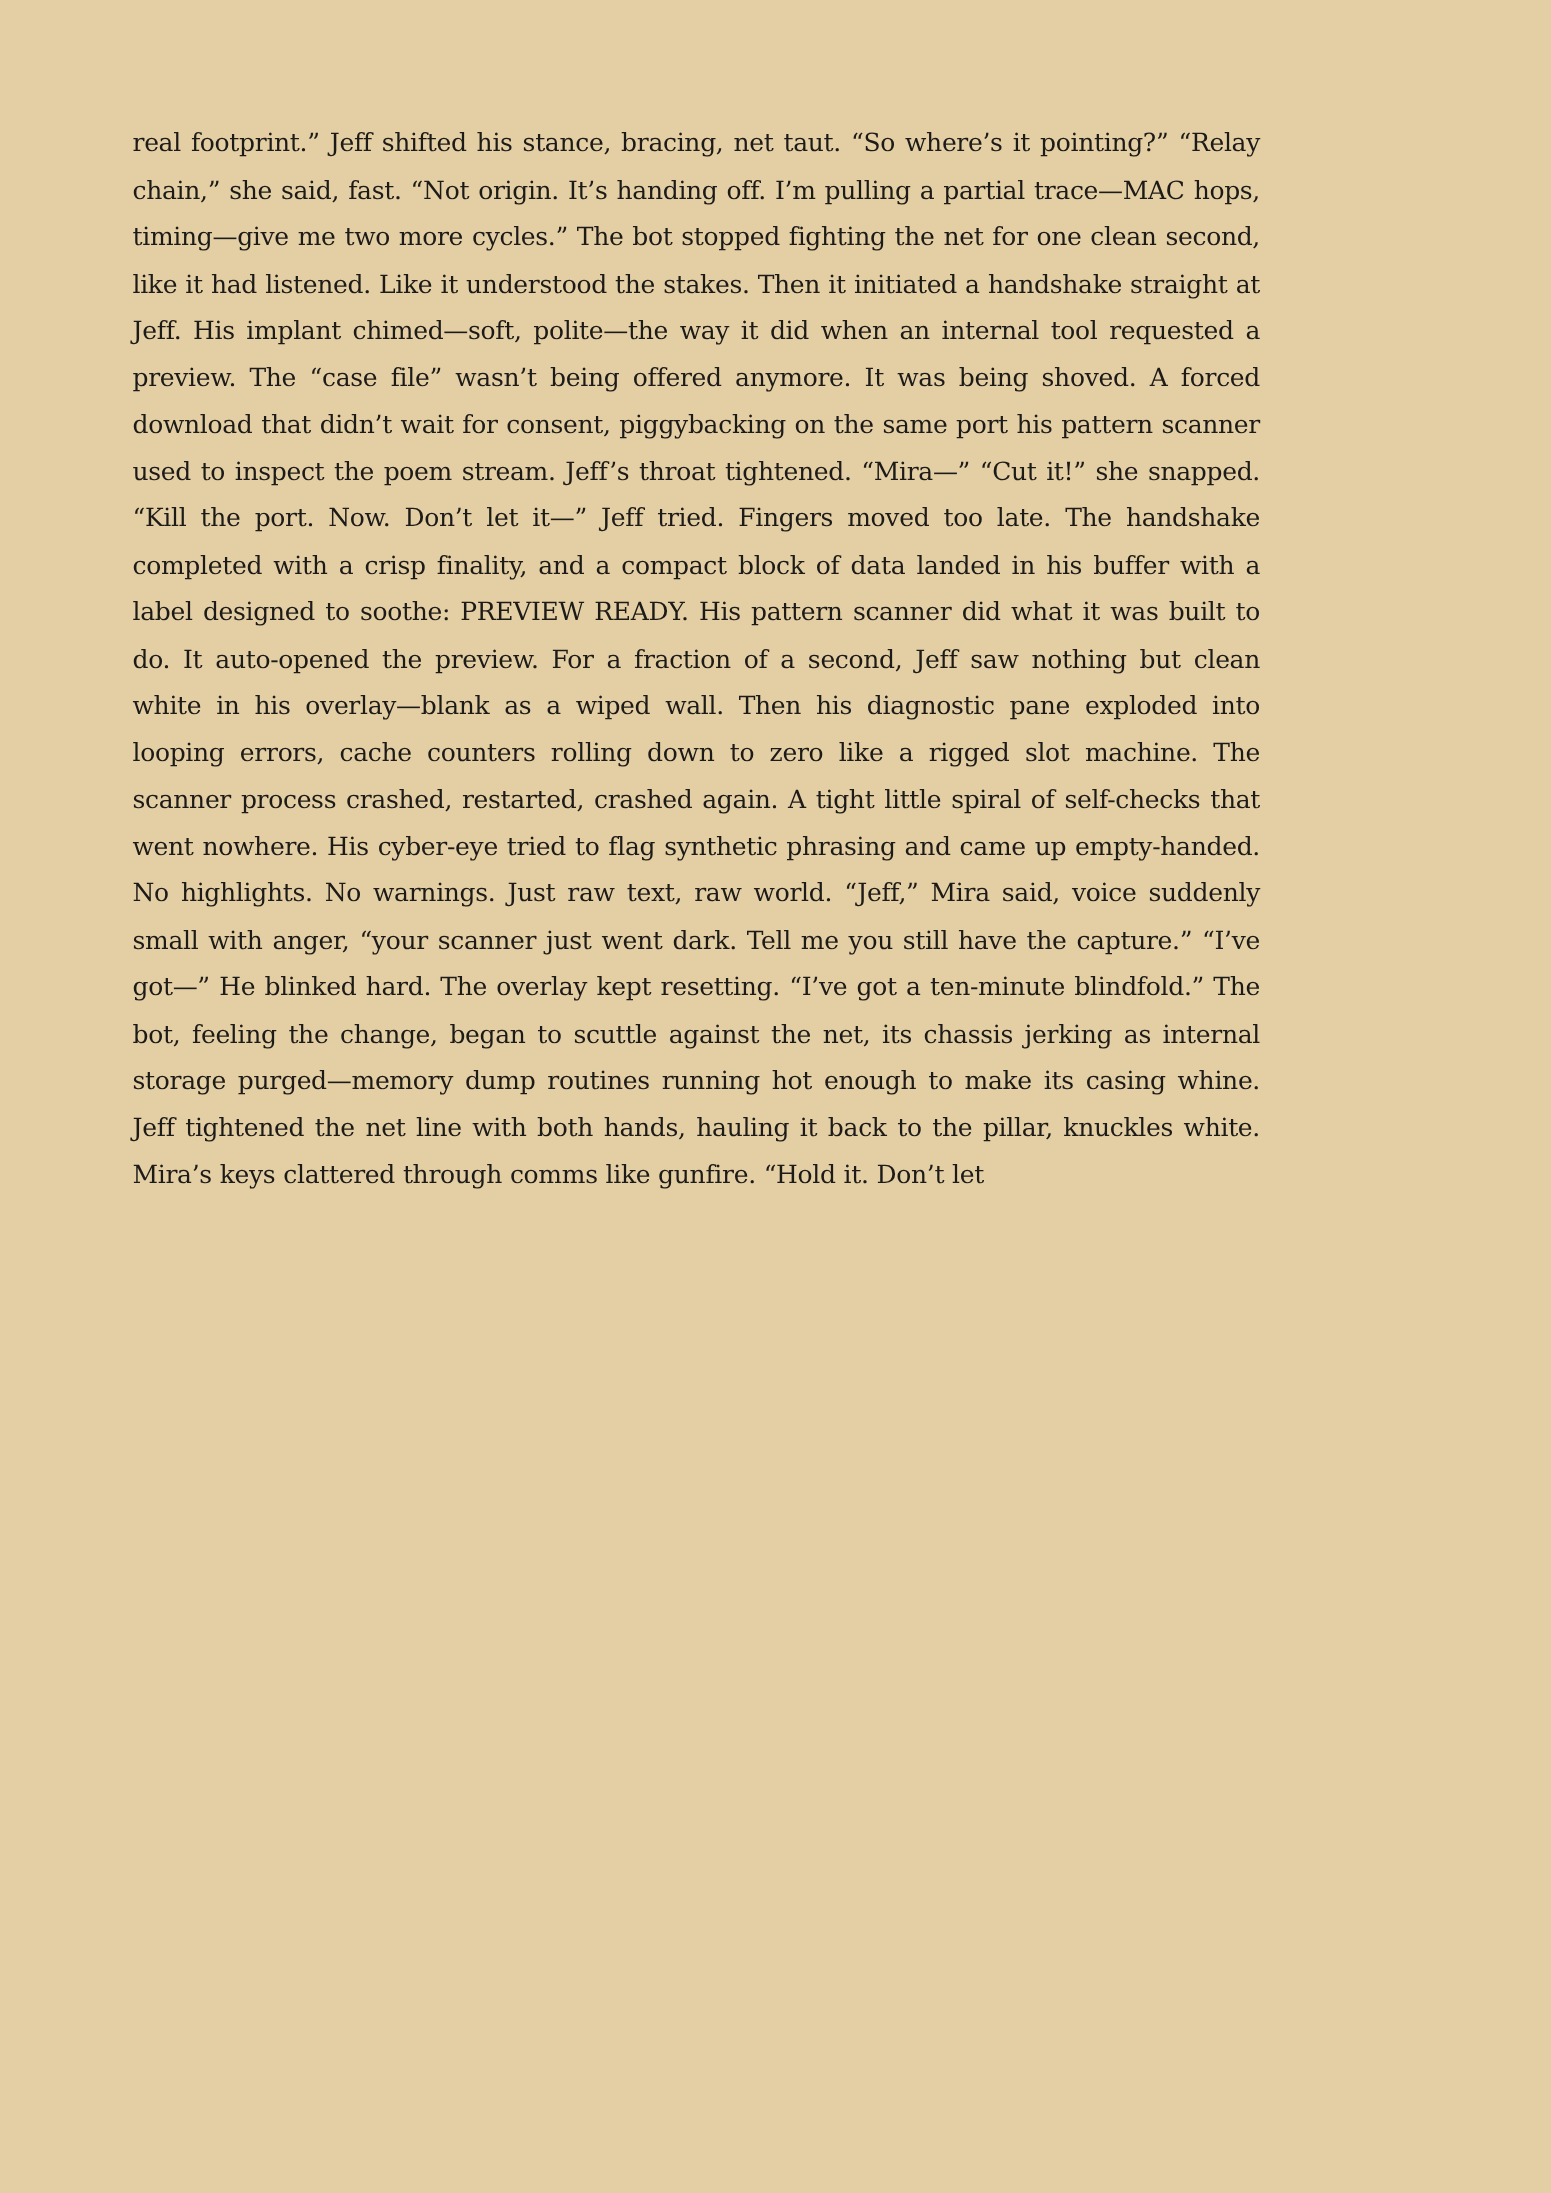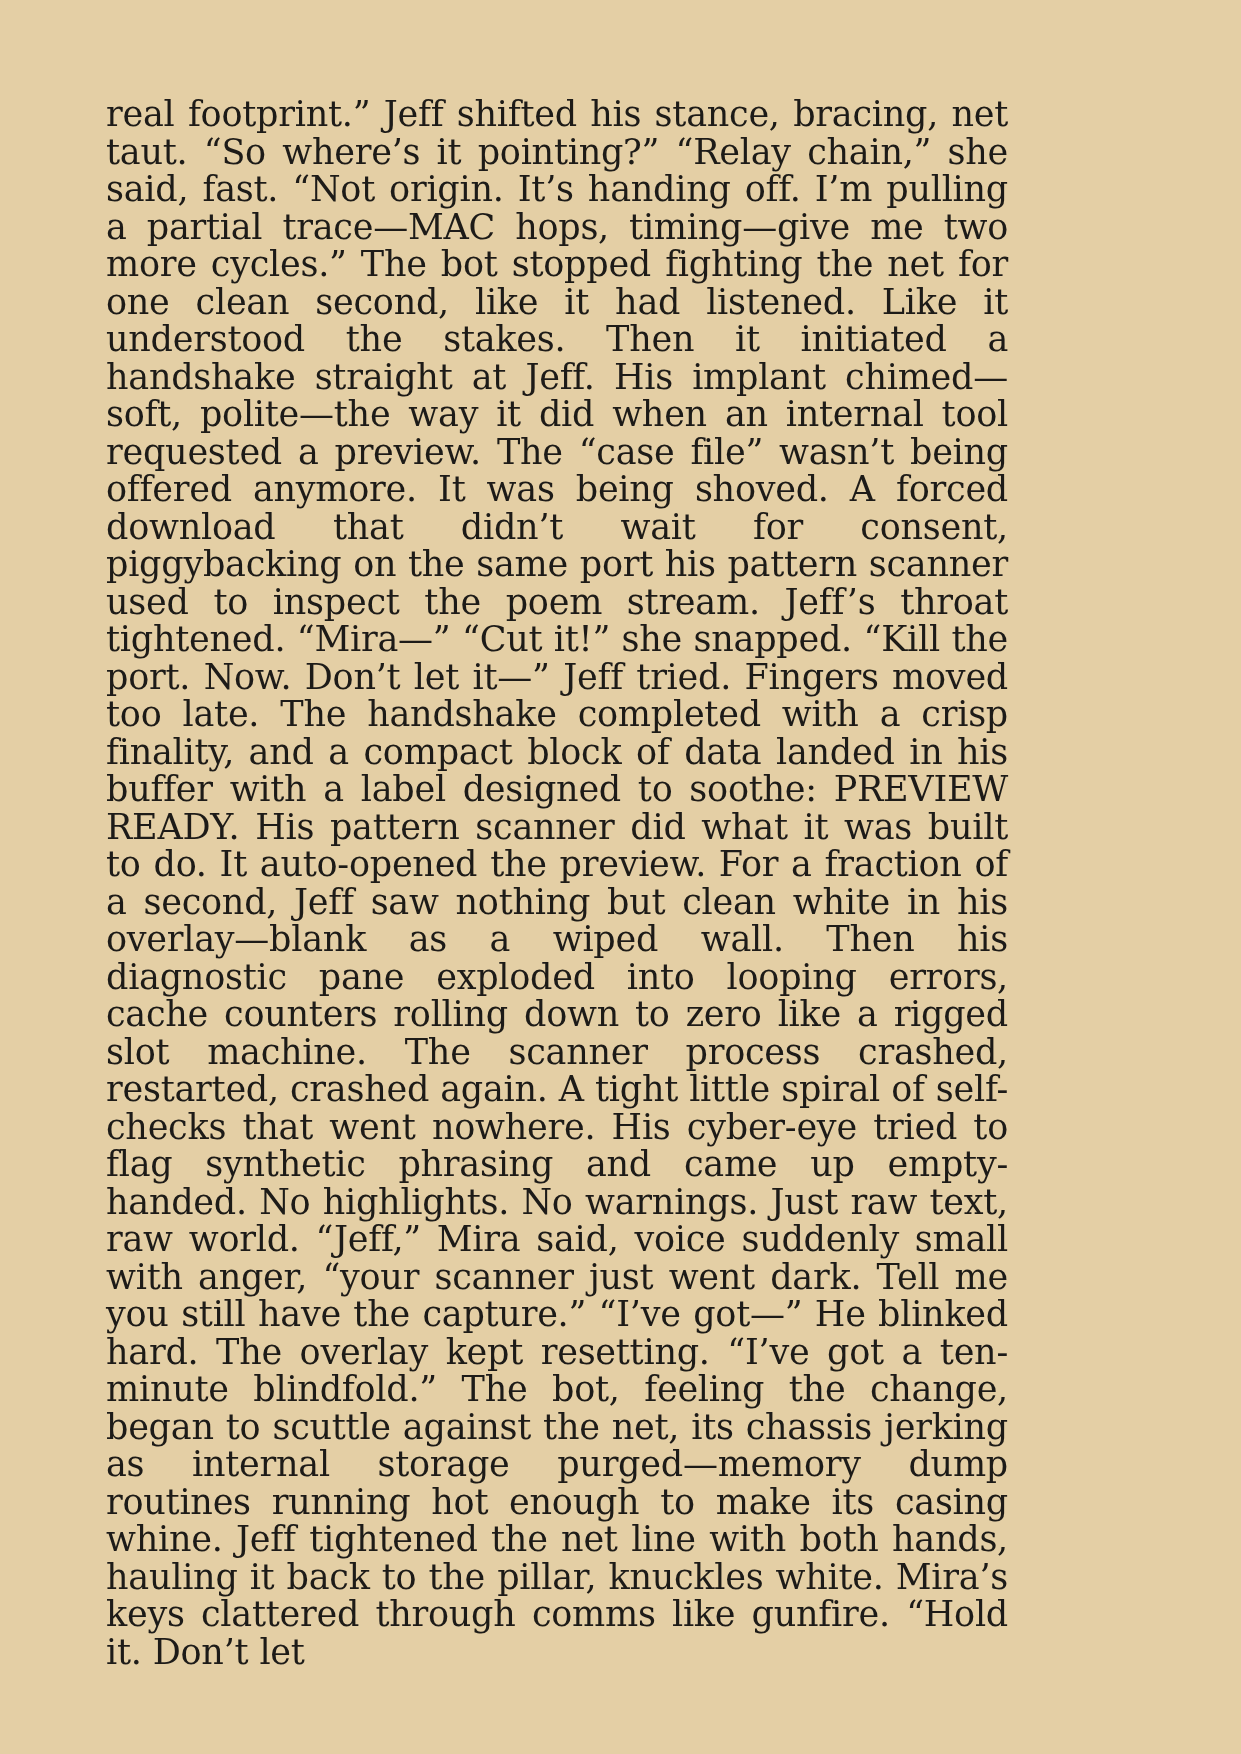--- a/index.html
+++ b/index.html
@@ -22,21 +22,21 @@
   }
   .text-column {
     position: absolute;
     left: 106px;
     top: 96px;
     width: 902px;
   }
   .body-text {
     margin: 0;
     font-family: "DejaVu Serif", serif;
-    font-size: 35px;
+    font-size: 20px;
     line-height: 37.5px;
     color: #1d1b18;
     text-align: justify;
     text-justify: inter-word;
     letter-spacing: -0.25px;
     word-spacing: 0.2px;
     -webkit-font-smoothing: antialiased;
   }
 </style>
 </head>

